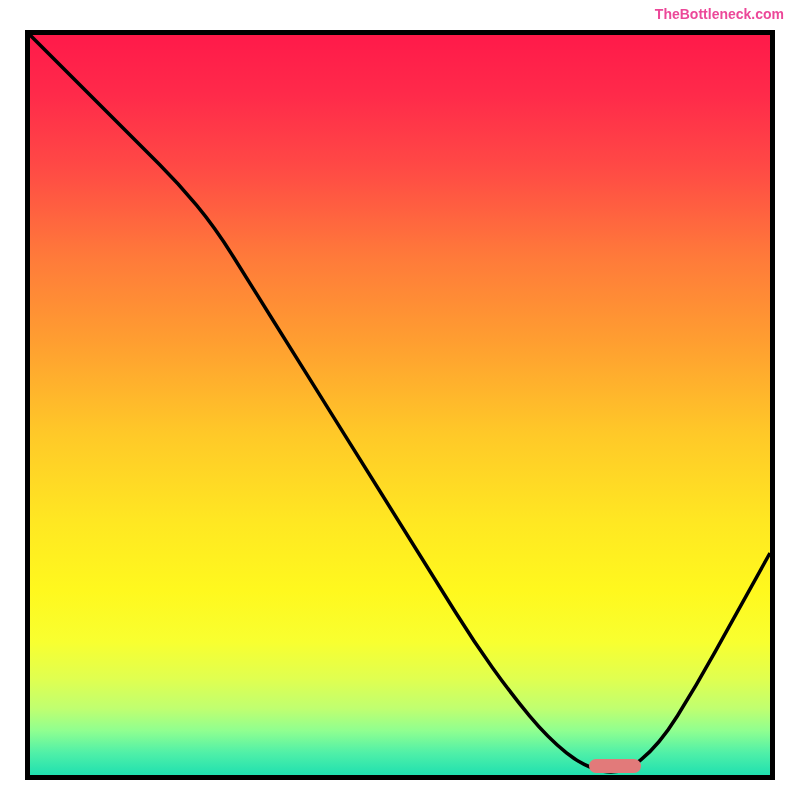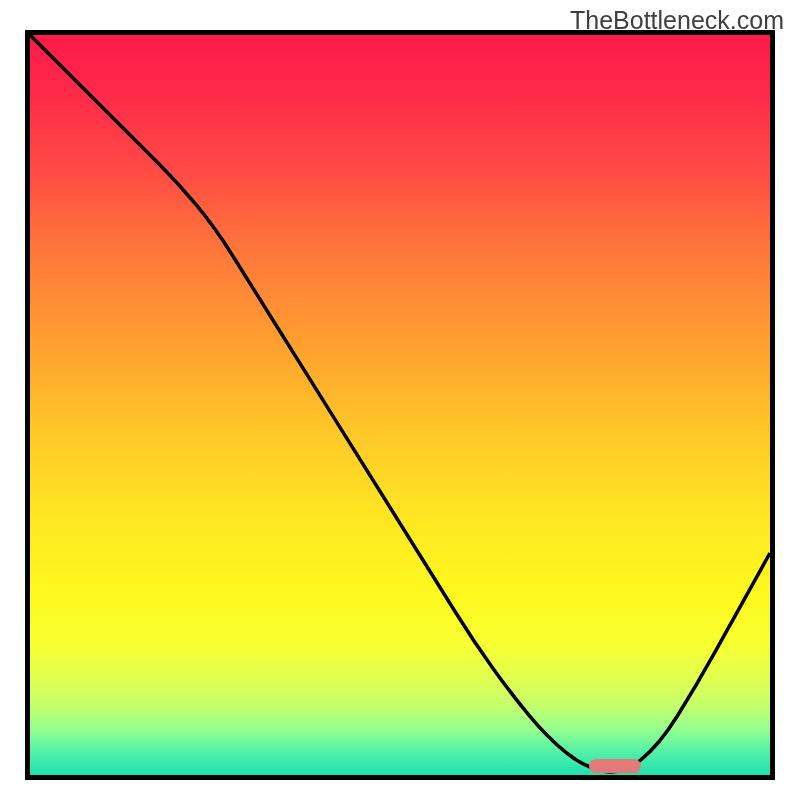--- a/index.html
+++ b/index.html
@@ -7,23 +7,23 @@
     width: 800px;
     height: 800px;
     background: #ffffff;
     position: relative;
     font-family: Arial, sans-serif;
   }
   .watermark {
     position: absolute;
     top: 6px;
     right: 16px;
-    font-size: 25px;
-    font-weight: normal;
-    color: #404040;
+    font-size: 14px;
+    font-weight: bold;
+    color: #ec4899;
     z-index: 10;
   }
   .chart-frame {
     position: absolute;
     top: 30px;
     left: 25px;
     width: 750px;
     height: 750px;
     border: 5px solid #000000;
   }

